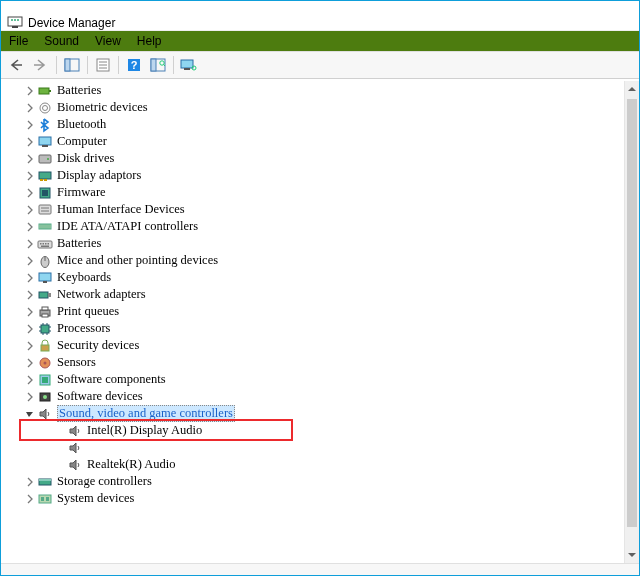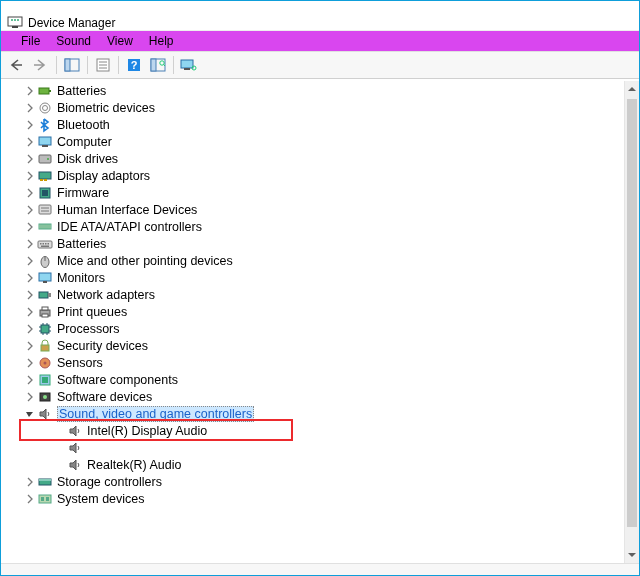--- a/index.html
+++ b/index.html
@@ -1,26 +1,26 @@
 <!DOCTYPE html>
 <html><head>
 <meta charset="utf-8">
 <style>
   * { box-sizing: border-box; margin: 0; padding: 0; }
   body { font-family: "Segoe UI", Tahoma, sans-serif; font-size: 12px; background: #fff; width: 640px; height: 576px; overflow: hidden; border: 1px solid #0e9eda; position: relative; }
   .titlebar { display: flex; align-items: flex-end; height: 30px; padding: 0 6px; background: #fff; border-bottom: 1px solid #eee; }
   .titlebar .app-icon { width: 16px; height: 16px; margin-right: 5px; display: inline-flex; align-items: center; justify-content: center; }
   .titlebar .title { font-size: 12px; color: #000; }
-  .menubar { display: flex; align-items: center; height: 20px; padding: 0 12px; background: #d946ef; }
+  .menubar { display: flex; align-items: center; height: 20px; padding: 0 0; background: #4d7c0f; }
   .menubar .menu-item { padding: 2px 8px; font-size: 12px; color: #000; cursor: default; }
   .toolbar { display: flex; align-items: center; height: 28px; padding: 0 4px; background: #f7f7f7; border-top: 1px solid #e0e0e0; border-bottom: 1px solid #d0d0d0; gap: 0; }
   .toolbar .tool-btn { width: 22px; height: 22px; display: inline-flex; align-items: center; justify-content: center; margin: 0 1px; border: 1px solid transparent; }
   .toolbar .sep { width: 1px; height: 18px; background: #d0d0d0; margin: 0 3px; }
   .content { position: absolute; top: 80px; bottom: 12px; left: 0; right: 0; overflow: auto; background: #fff; }
-  .tree { padding: 1px 0 0 2px; }
+  .tree { padding: 1px 0 0 2px; font-family: Liberation Serif, serif; }
   .tree-row { display: flex; align-items: center; height: 17px; font-size: 12.5px; color: #000; white-space: nowrap; }
   .expander { width: 14px; height: 14px; display: inline-flex; align-items: center; justify-content: center; cursor: default; color: #5c5c5c; margin-right: 0px; }
   .dev-icon { width: 16px; height: 16px; display: inline-flex; align-items: center; justify-content: center; margin-right: 4px; }
   .label { }
   .indent-1 { padding-left: 20px; }
   .indent-2 { padding-left: 50px; }
   .highlight-box { border: 2px solid #ec2a2d; position: absolute; pointer-events: none; }
   .selected .label { color: #1a62c9; }
   .selected-box { border: 1px dotted #888; padding: 0 1px; background: #cde8ff; }
   .footer-bar { position: absolute; bottom: 0; left: 0; right: 0; height: 12px; background: #f7f7f7; border-top: 1px solid #e0e0e0; }
@@ -276,21 +276,21 @@
           <svg width="10" height="10">
             <path d="M3 1 L7 5 L3 9" fill="none" stroke="#787878" stroke-width="1.3"></path>
           </svg>
         </span>
         <span class="dev-icon">
           <svg width="16" height="16">
             <rect x="2" y="3" width="12" height="8" fill="#8fd6f0" stroke="#2a6fa5"></rect>
             <rect x="6" y="11" width="4" height="2" fill="#555"></rect>
           </svg>
         </span>
-        <span class="label">Monitors</span>
+        <span class="label">Keyboards</span>
       </div>
       <div class="tree-row indent-1">
         <span class="expander">
           <svg width="10" height="10">
             <path d="M3 1 L7 5 L3 9" fill="none" stroke="#787878" stroke-width="1.3"></path>
           </svg>
         </span>
         <span class="dev-icon">
           <svg width="16" height="16">
             <rect x="2" y="5" width="9" height="6" fill="#4a8" stroke="#256"></rect>

